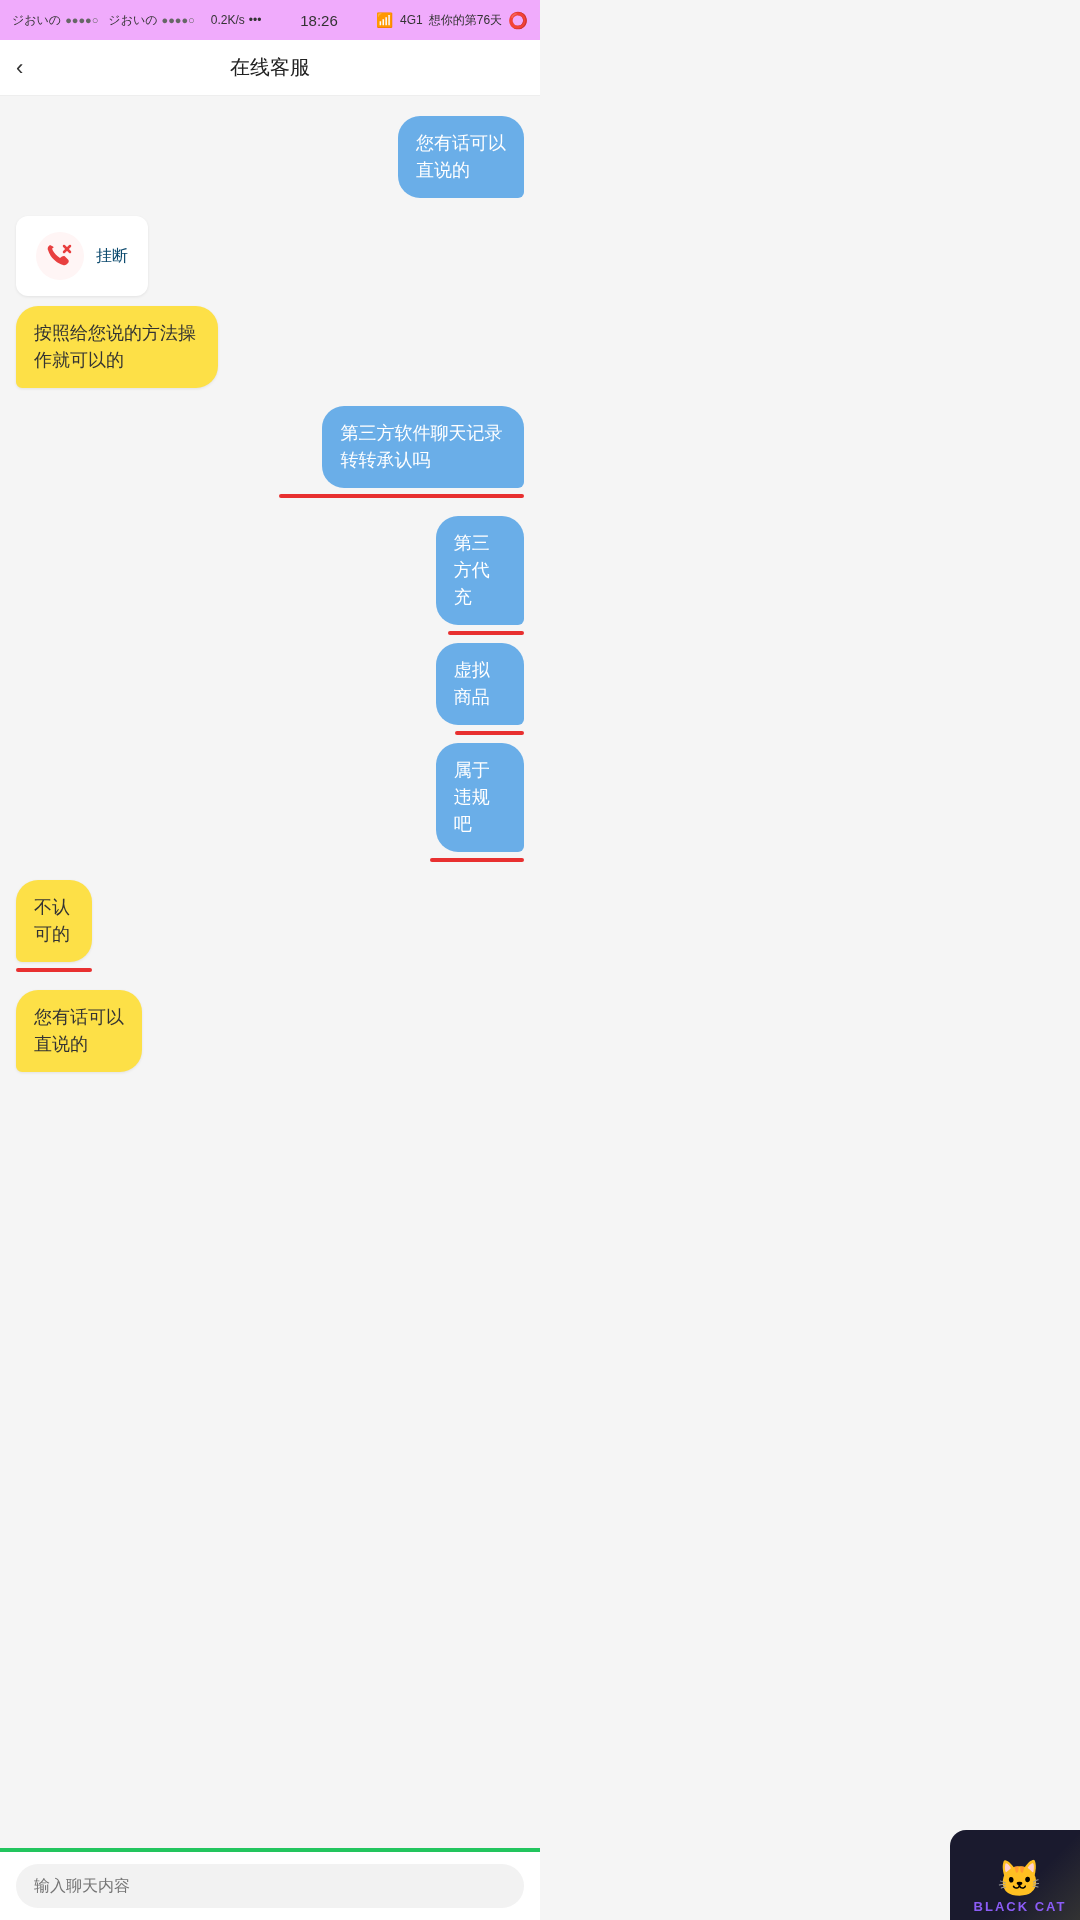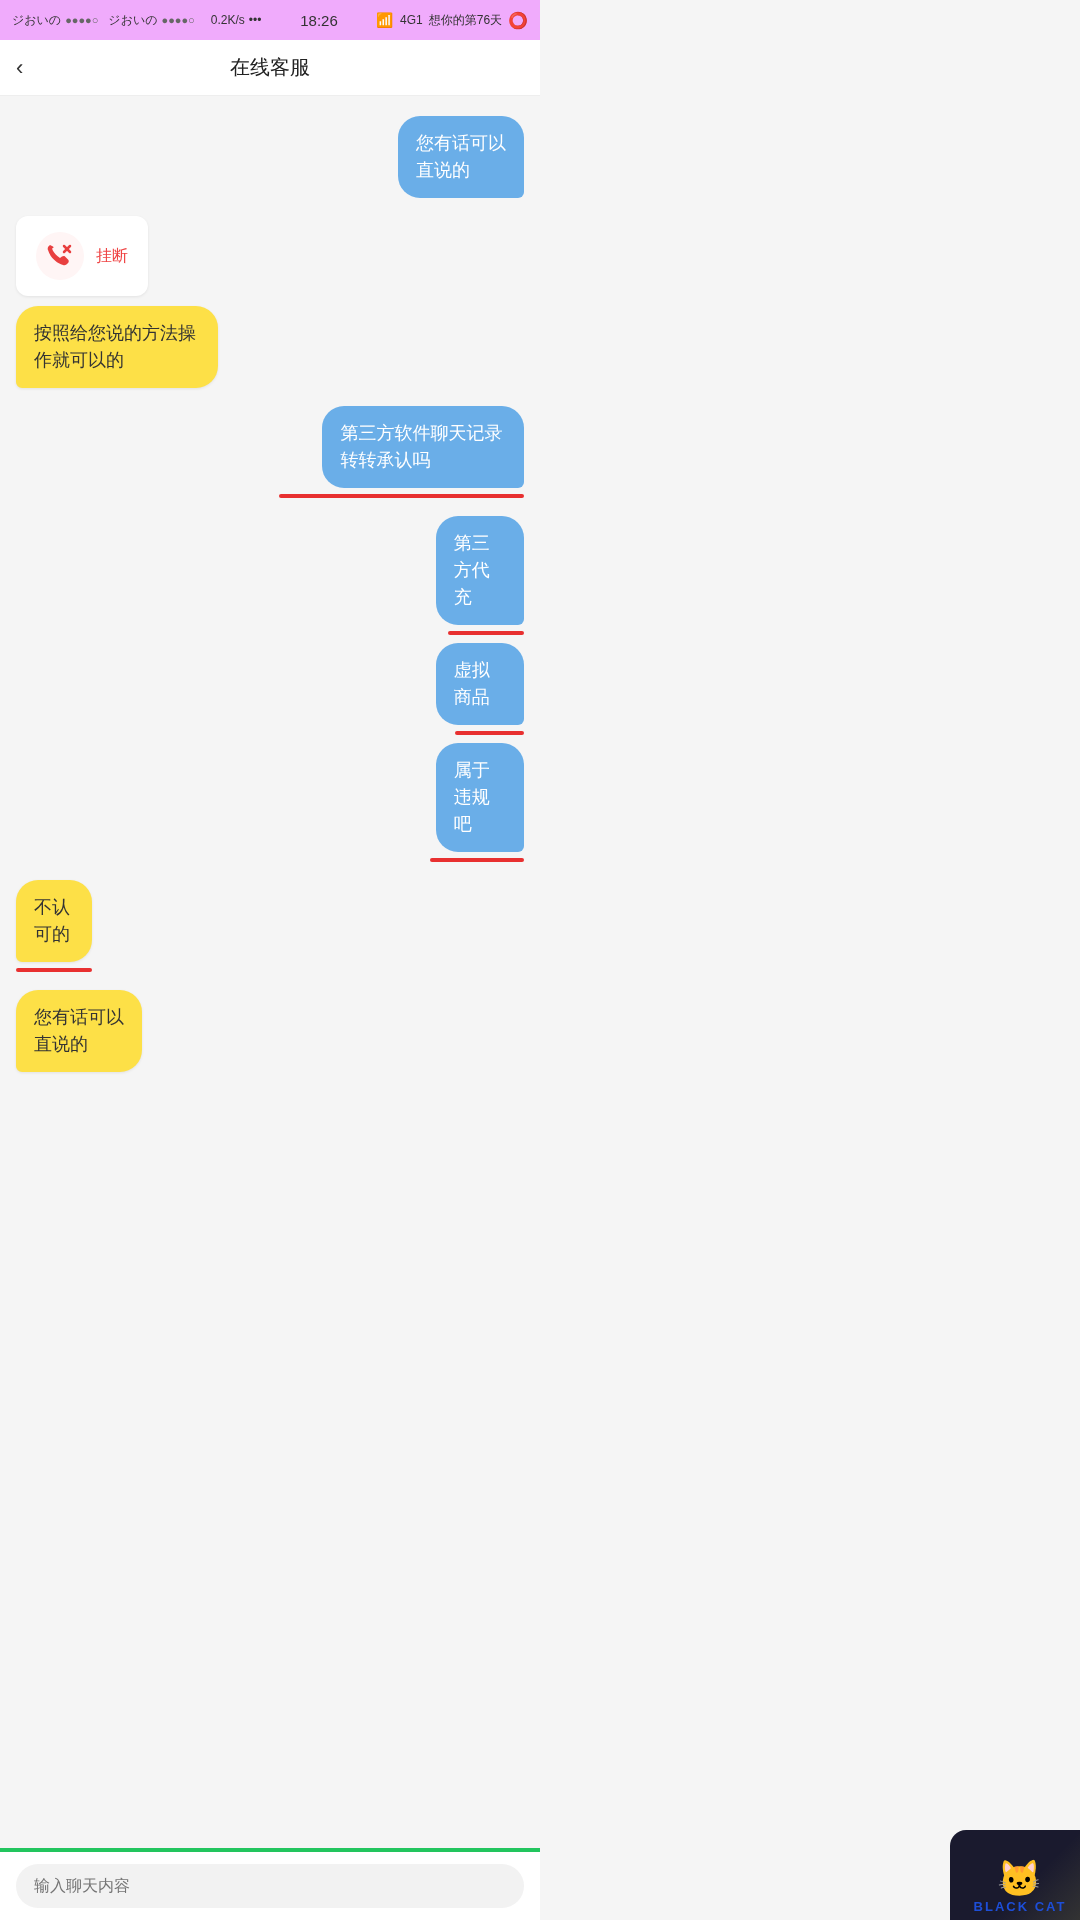--- a/index.html
+++ b/index.html
@@ -118,21 +118,21 @@
       background: #fff5f5;
       border-radius: 50%;
       display: flex;
       align-items: center;
       justify-content: center;
       font-size: 22px;
       color: #e84040;
     }
     .call-label {
       font-size: 16px;
-      color: #ef4444;
+      color: #0c4a6e;
     }
 
     
     .input-bar {
       position: fixed;
       bottom: 0;
       left: 0;
       width: 540px;
       height: 72px;
       background: #fff;
@@ -178,21 +178,21 @@
       border-top-left-radius: 16px;
       z-index: -1;
     }
     .watermark-cat {
       font-size: 36px;
       line-height: 1;
     }
     .watermark-text {
       font-size: 13px;
       font-weight: 700;
-      color: #1d4ed8;
+      color: #8b5cf6;
       letter-spacing: 2px;
       margin-top: 2px;
     }
 
     .agent-block {
       display: flex;
       flex-direction: column;
       align-items: flex-start;
     }
     .user-block {

